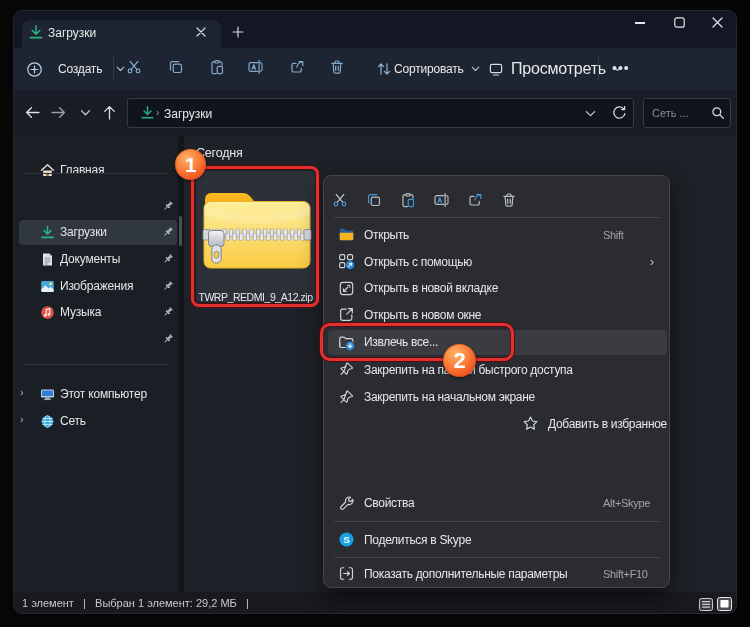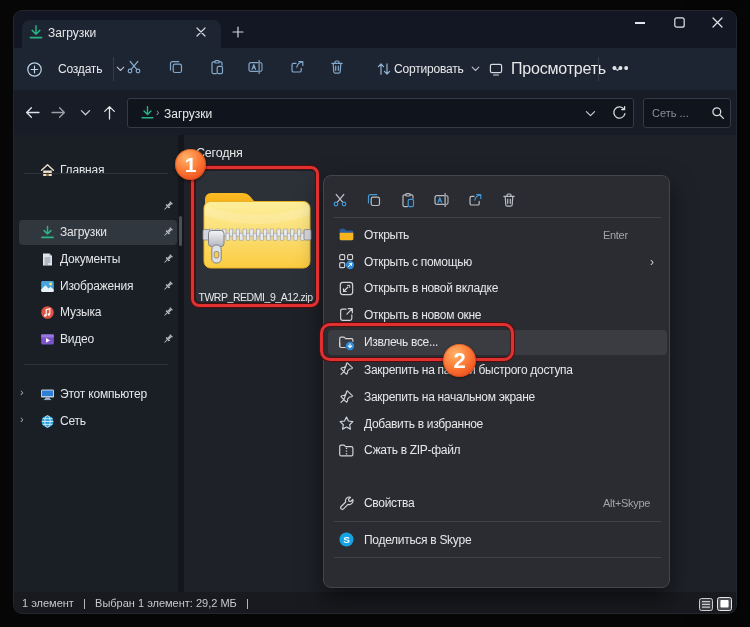--- a/index.html
+++ b/index.html
@@ -254,27 +254,20 @@
     </svg>
         </span>Изображения</div>
   <div class="srow" style="top:288px;"><span class="sideico" id="si-mus">
     <svg width="15" height="15" viewBox="0 0 15 15">
       <circle cx="7.5" cy="7.5" r="6.3" fill="#e05243"></circle>
       <path d="M6.2 10.4 V4.6 l3.6 -0.9 v5.8" fill="none" stroke="#fff" stroke-width="1.1"></path>
       <circle cx="5.2" cy="10.4" r="1.2" fill="#fff"></circle>
       <circle cx="8.8" cy="9.5" r="1.2" fill="#fff"></circle>
     </svg>
         </span>Музыка</div>
-  <div class="srow" style="top:315px;"><span class="sideico" id="si-vid">
-    <svg width="15" height="15" viewBox="0 0 15 15">
-      <rect x="1.2" y="2.4" width="12.6" height="10.2" rx="1.6" fill="#7d53cc"></rect>
-      <rect x="1.2" y="2.4" width="12.6" height="3" fill="#9a77dd"></rect>
-      <path d="M6 6 l4 2.4 -4 2.4 z" fill="#fff"></path>
-    </svg>
-        </span>Видео</div>
   <div class="a pinw" style="left:147px;top:189px;">
         <svg width="13" height="13" viewBox="0 0 13 13">
           <g transform="rotate(45 6.5 6.5)" fill="#b3b8bf">
             <rect x="4.6" y="0.8" width="3.8" height="1.3" rx="0.4"></rect>
             <rect x="5.3" y="2.1" width="2.4" height="3.2"></rect>
             <path d="M3.7 5.3 h5.6 l-0.9 1.7 h-3.8 z"></path>
             <rect x="6.05" y="7" width="0.9" height="3.8" rx="0.45"></rect>
           </g>
         </svg>
       </div>
@@ -472,21 +465,21 @@
             </svg>
           </div>
     </div>
     <div class="msep" style="top:41px;"></div>
     <div class="a" style="left:4px;top:153.5px;width:339px;height:25px;background:#3a3c41;border-radius:4px;"></div>
     <div class="mrow" style="top:45.5px;"><span class="mico" id="mi-open">
       <svg width="17" height="17" viewBox="0 0 16 16">
               <path d="M1.6 4.1 a1.5 1.5 0 0 1 1.5 -1.5 h2.8 l1.6 1.6 h5.4 a1.5 1.5 0 0 1 1.5 1.5 v6.2 a1.5 1.5 0 0 1 -1.5 1.5 H3.1 a1.5 1.5 0 0 1 -1.5 -1.5 z" fill="#2b5d9e"></path>
               <path d="M1.6 6.3 h12.8 v5.6 a1.5 1.5 0 0 1 -1.5 1.5 H3.1 a1.5 1.5 0 0 1 -1.5 -1.5 z" fill="#f6b41f"></path>
             </svg>
-          </span>Открыть<span class="msc">Enter</span></div>
+          </span>Открыть<span class="msc">Shift</span></div>
     <div class="mrow" style="top:72.5px;"><span class="mico" id="mi-openwith">
       <svg width="17" height="17" viewBox="0 0 16 16" fill="none" stroke="#d2d4d7" stroke-width="1.1" stroke-linejoin="round">
               <rect x="1.6" y="1.6" width="4.7" height="4.7" rx="1.1"></rect>
               <rect x="1.6" y="9" width="4.7" height="4.7" rx="1.1"></rect>
               <rect x="9" y="1.6" width="4.7" height="4.7" rx="1.1"></rect>
               <circle cx="11.3" cy="11.3" r="3.9" fill="#2e8bdb" stroke="none"></circle>
               <path d="M9.7 12.9 L12.9 9.7 M12.9 9.7 l-2.1 .4 M12.9 9.7 l-.4 2.1" stroke="#fff" stroke-width="0.9" stroke-linecap="round"></path>
             </svg>
           </span>Открыть с помощью<span class="msc" style="left:322px;color:#c8cacc;font-size:12px;">›</span></div>
     <div class="mrow" style="top:99px;"><span class="mico" id="mi-newtab">
@@ -514,44 +507,44 @@
     <div class="mrow" style="top:180.5px;"><span class="mico" id="mi-pin1">
       <svg width="17" height="17" viewBox="0 0 16 16" fill="none" stroke="#d2d4d7" stroke-width="1.1" stroke-linejoin="round" stroke-linecap="round">
               <path d="M9.6 1.9 l4.5 4.5 c-.7 .9 -1.8 1.3 -2.9 1 L9 9.6 c.35 1.15 0 2.4 -.9 3.2 L5.3 10 2.4 12.9 M5.3 10 L2.3 7 c.8 -.9 2.05 -1.25 3.2 -.9 l2.2 -2.2 c-.3 -1.1 .1 -2.2 1 -2.9 z" transform="translate(0.6 0.6) scale(0.93)"></path>
             </svg>
           </span>Закрепить на панели быстрого доступа</div>
     <div class="mrow" style="top:208px;text-align:center;"><span class="mico" id="mi-pin2">
       <svg width="17" height="17" viewBox="0 0 16 16" fill="none" stroke="#d2d4d7" stroke-width="1.1" stroke-linejoin="round" stroke-linecap="round">
               <path d="M9.6 1.9 l4.5 4.5 c-.7 .9 -1.8 1.3 -2.9 1 L9 9.6 c.35 1.15 0 2.4 -.9 3.2 L5.3 10 2.4 12.9 M5.3 10 L2.3 7 c.8 -.9 2.05 -1.25 3.2 -.9 l2.2 -2.2 c-.3 -1.1 .1 -2.2 1 -2.9 z" transform="translate(0.6 0.6) scale(0.93)"></path>
             </svg>
           </span>Закрепить на начальном экране</div>
-    <div class="mrow" style="top:234.5px;"><span class="mico" id="mi-star">
+    <div class="mrow" style="top:234.5px;justify-content:flex-end;"><span class="mico" id="mi-star">
       <svg width="17" height="17" viewBox="0 0 16 16" fill="none" stroke="#cfd6de" stroke-width="1.1" stroke-linejoin="round">
               <path d="M8 1.9 l1.85 3.75 4.15 .6 -3 2.93 .7 4.12 L8 11.35 4.3 13.3 5 9.18 2 6.25 l4.15 -.6 z"></path>
             </svg>
           </span>Добавить в избранное</div>
-    <div class="mrow" style="top:261px;"><span class="mico" id="mi-zip">
-      <svg width="17" height="17" viewBox="0 0 16 16" fill="none" stroke="#d2d4d7" stroke-width="1.1" stroke-linejoin="round">
-              <path d="M1.6 11.8 V4.3 a1.4 1.4 0 0 1 1.4 -1.4 h2.7 l1.5 1.5 h5.4 a1.4 1.4 0 0 1 1.4 1.4 v5.9 a1.4 1.4 0 0 1 -1.4 1.4 H3 a1.4 1.4 0 0 1 -1.4 -1.3 z"></path>
-              <path d="M8 5.5 v1.2 M8 8 v1.2 M8 10.5 v1.2" stroke-width="1.3"></path>
-            </svg>
-          </span>Сжать в ZIP-файл</div>
     <div class="mrow" style="top:314px;"><span class="mico" id="mi-prop">
       <svg width="17" height="17" viewBox="0 0 16 16" fill="none" stroke="#d2d4d7" stroke-width="1.1" stroke-linejoin="round" stroke-linecap="round">
               <path d="M13.9 4.2 a3.6 3.6 0 0 1 -4.5 4.6 L5.2 13 a1.55 1.55 0 0 1 -2.2 -2.2 L7.2 6.6 a3.6 3.6 0 0 1 4.6 -4.5 L9.9 4 l.35 1.75 L12 6.1 z"></path>
             </svg>
           </span>Свойства<span class="msc">Alt+Skype</span></div>
     <div class="msep" style="top:345px;"></div>
     <div class="mrow" style="top:350.5px;"><span class="mico" id="mi-skype">
       <svg width="17" height="17" viewBox="0 0 16 16">
               <circle cx="8" cy="8" r="6.6" fill="#15a2e2"></circle>
               <text x="8" y="11.3" text-anchor="middle" font-family="Liberation Sans, sans-serif" font-size="9.4" font-weight="bold" fill="#fff">S</text>
             </svg>
           </span>Поделиться в Skype</div>
     <div class="msep" style="top:380.5px;"></div>
+    <div class="mrow" style="top:384.5px;"><span class="mico" id="mi-more">
+      <svg width="17" height="17" viewBox="0 0 16 16" fill="none" stroke="#d2d4d7" stroke-width="1.1" stroke-linejoin="round" stroke-linecap="round">
+              <path d="M5.4 2.6 H4 A1.6 1.6 0 0 0 2.4 4.2 v7.6 A1.6 1.6 0 0 0 4 13.4 h1.4 M10.6 2.6 H12 a1.6 1.6 0 0 1 1.6 1.6 v7.6 a1.6 1.6 0 0 1 -1.6 1.6 h-1.4"></path>
+              <path d="M5.3 8 h5.4 M10.7 8 L8.9 6.2 M10.7 8 l-1.8 1.8"></path>
+            </svg>
+          </span>Показать дополнительные параметры<span class="msc">Shift+F10</span></div>
   </div>
 
   <div class="rrect" style="left:177px;top:155px;width:128px;height:141px;border-radius:8px;"></div>
   <div class="rrect" style="left:306px;top:312px;width:194px;height:38px;border-radius:10px;"></div>
   <div class="numc" style="left:161px;top:138px;width:31px;height:31px;font-size:21px;">1</div>
   <div class="numc" style="left:429px;top:333px;width:33px;height:33px;font-size:22px;">2</div>
 </div>
 </div>
 
 </body></html>

